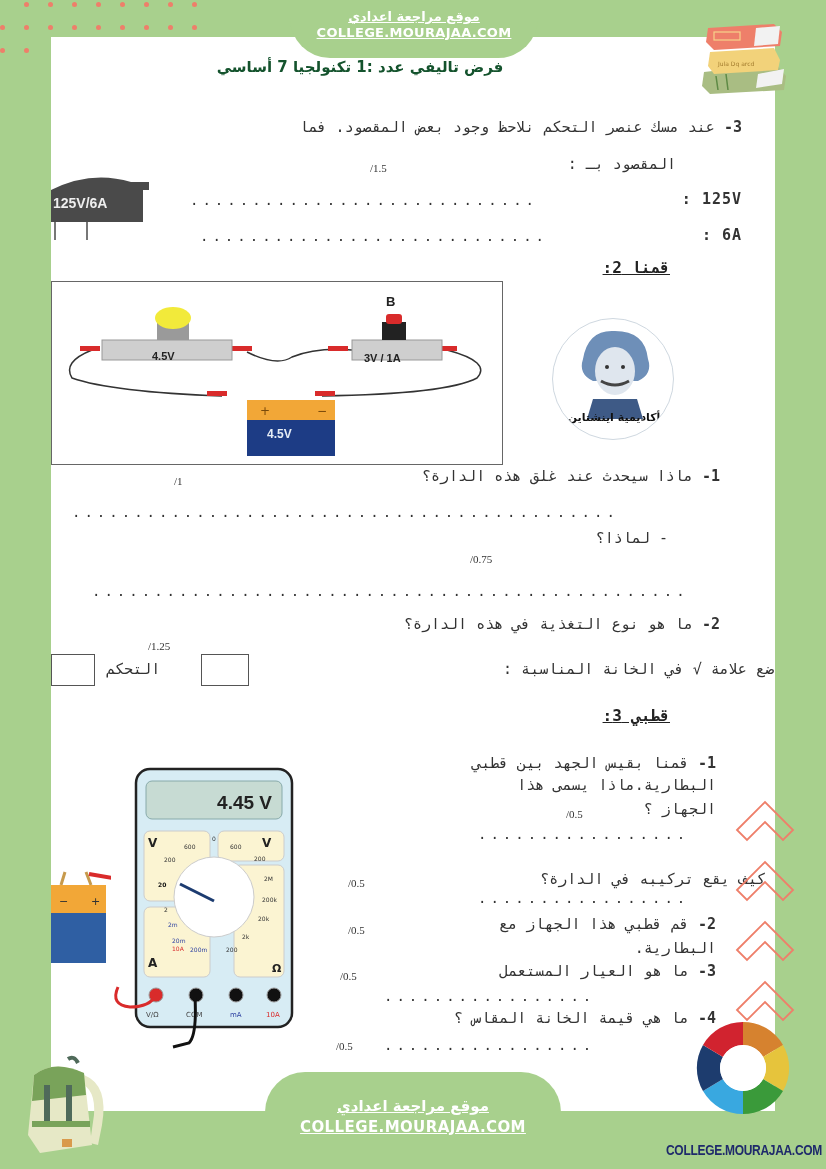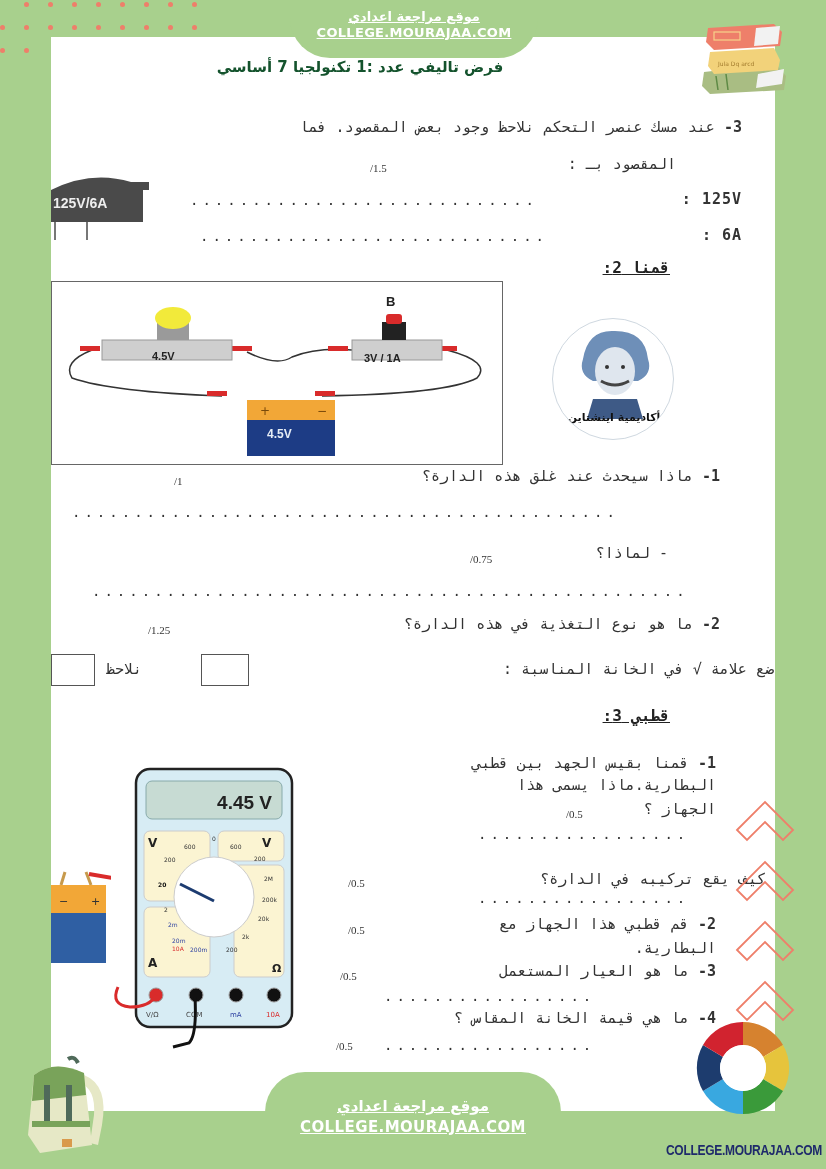--- a/index.html
+++ b/index.html
@@ -157,32 +157,32 @@
     <text x="61" y="102" text-anchor="middle" font-size="11" font-weight="bold" fill="#111" direction="rtl">أكاديمية اينشتاين</text>
   </svg>
 </div>
 
 <div class="q" style="right:106px;top:467px;">
   <span class="num">1-</span>&nbsp;<span>ماذا سيحدث عند غلق هذه الدارة؟</span>
 </div>
 <div class="pts" style="left:174px;top:475px;">/1</div>
 <div class="dots-line" style="left:72px;top:504px;width:600px;">............................................</div>
 
-<div class="q" style="right:158px;top:544px;">- لماذا؟</div>
+<div class="q" style="right:158px;top:529px;">- لماذا؟</div>
 <div class="pts" style="left:426px;top:553px;margin-left:44px;">/0.75</div>
 <div class="dots-line" style="left:92px;top:583px;width:650px;">................................................</div>
 
 <div class="q" style="right:106px;top:615px;">
   <span class="num">2-</span>&nbsp;<span>ما هو نوع التغذية في هذه الدارة؟</span>
 </div>
-<div class="pts" style="left:148px;top:624px;font-family:Liberation Serif, serif;">/1.25</div>
+<div class="pts" style="left:148px;top:640px;font-family:Liberation Serif, serif;">/1.25</div>
 
 <div class="q" style="right:52px;top:660px;">ضع علامة √ في الخانة المناسبة :</div>
 <div class="checkbox" style="left:201px;top:654px;"></div>
-<div class="q" style="left:106px;top:660px;right:auto;"><span>نلاحظ</span></div>
+<div class="q" style="left:106px;top:660px;right:auto;"><span>التحكم</span></div>
 <div class="checkbox" style="left:51px;top:654px;width:44px;"></div>
 
 <div class="heading" style="right:156px;top:706px;">قطبي 3:</div>
 
 <svg class="battery2" viewBox="0 0 60 100">
   <path d="M10 15 L14 2 M40 15 L35 2" stroke="#c79a4c" stroke-width="3"></path>
   <path d="M38 4 L62 8" stroke="#d92b2b" stroke-width="4"></path>
   <rect x="0" y="15" width="55" height="28" fill="#f2a737"></rect>
   <rect x="0" y="43" width="55" height="50" fill="#2f5fa3"></rect>
   <text x="8" y="35" font-size="11" fill="#333">−</text>

